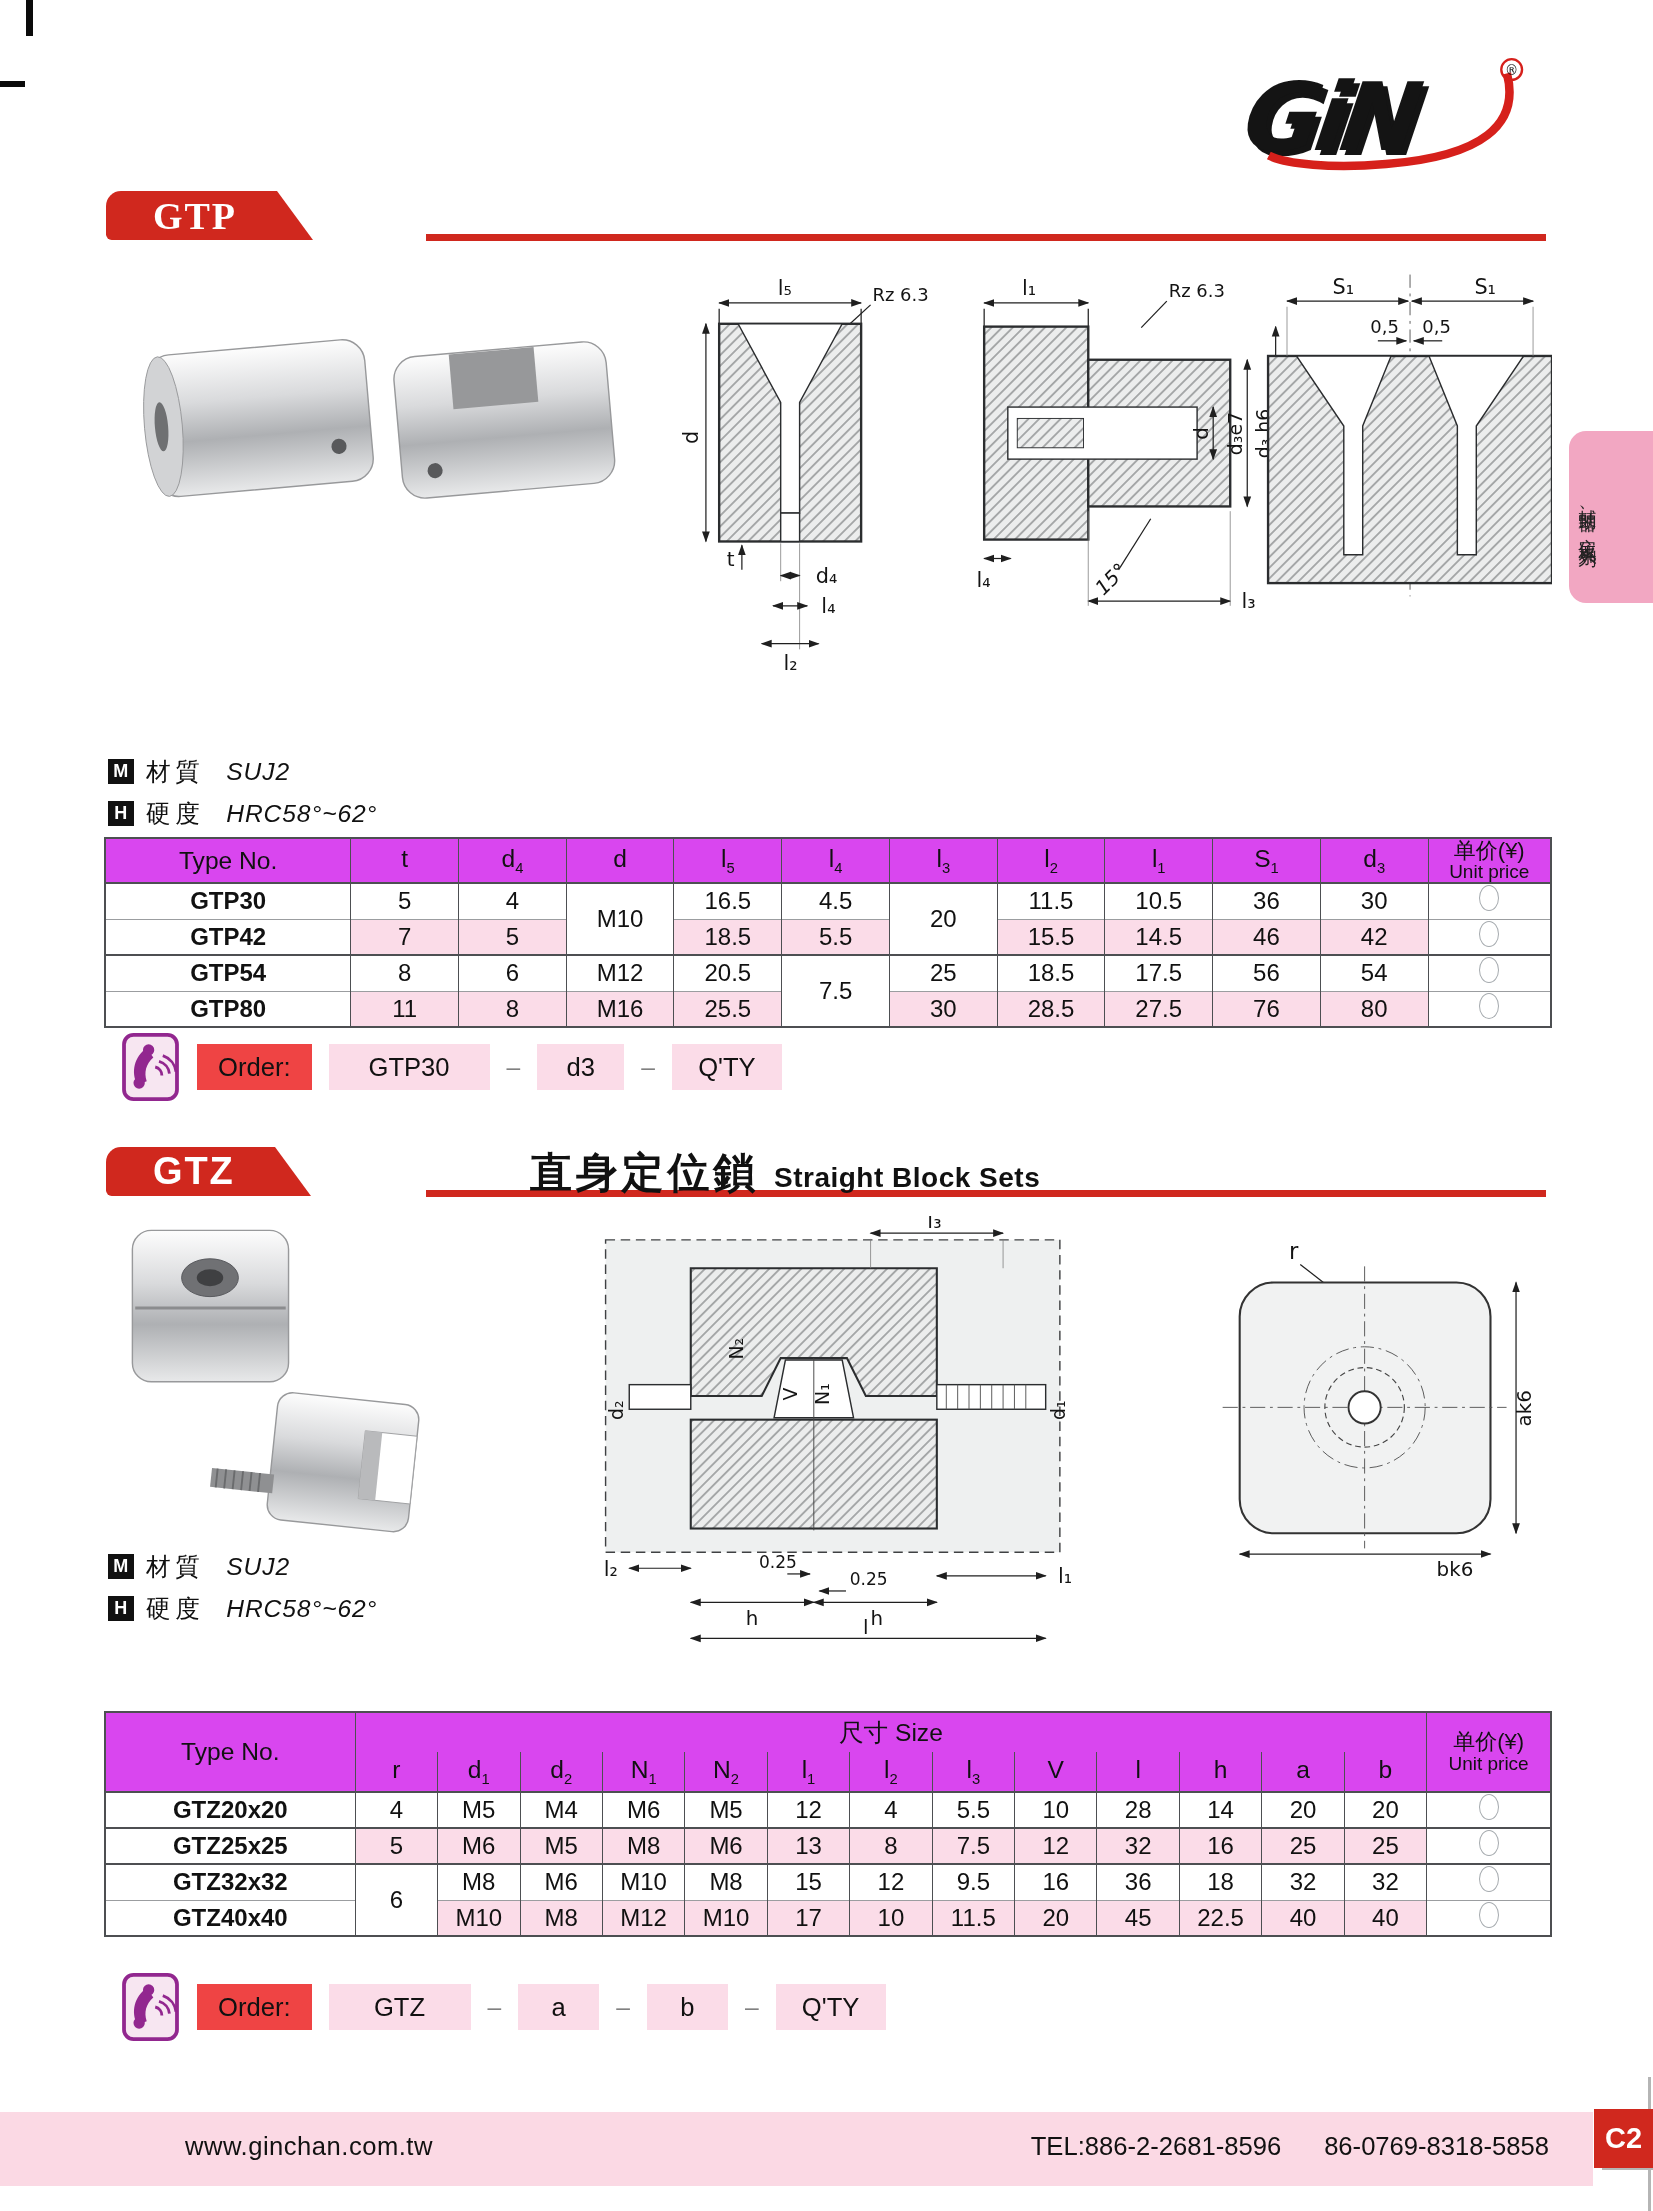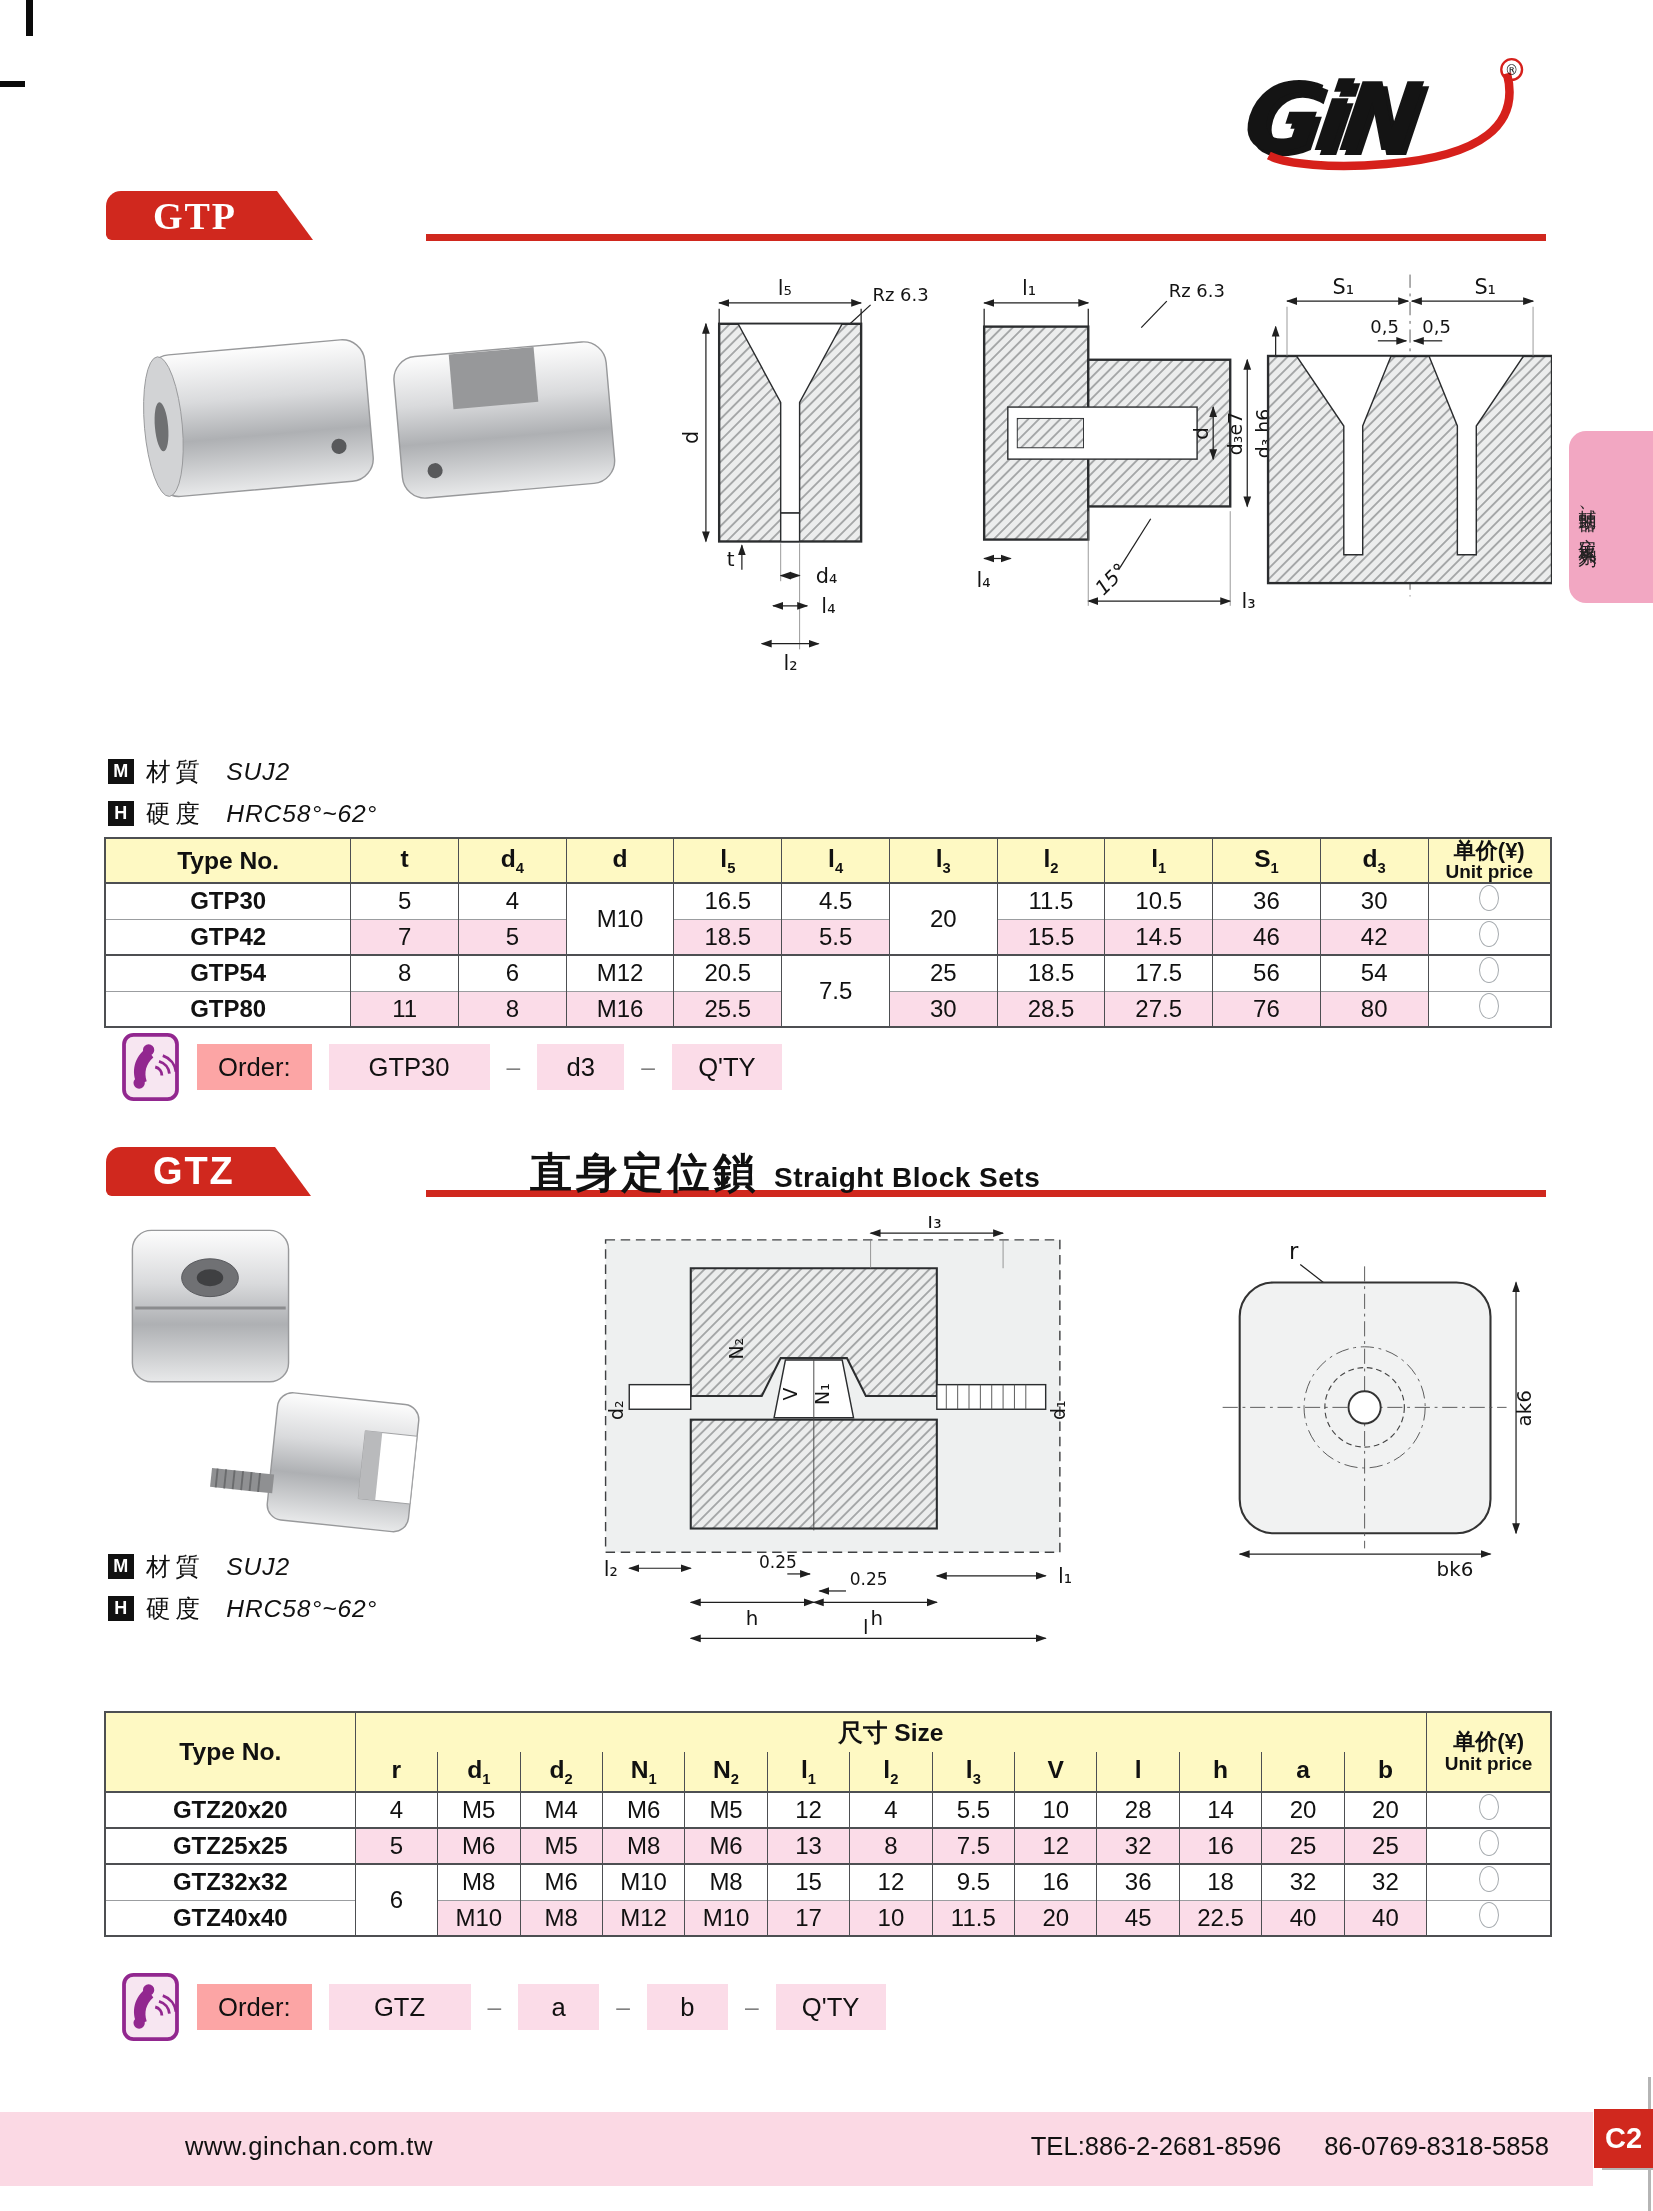--- a/index.html
+++ b/index.html
@@ -32,36 +32,36 @@
   .mh{width:25.6px;height:25.6px;background:#111;color:#fff;font-weight:bold;font-size:18px;
       display:inline-flex;align-items:center;justify-content:center;flex:0 0 auto;}
   .mat .lbl{letter-spacing:4.7px;}
   .mat .val{margin-left:9.5px;letter-spacing:0.9px;font-style:italic;}
 
   
   table.spec{border-collapse:collapse;table-layout:fixed;width:100%;background:#fff;
              border:2.8px solid #4d4f52;}
   table.spec th,table.spec td{border-left:1.4px solid #4d4f52;border-right:1.4px solid #4d4f52;
              text-align:center;vertical-align:middle;padding:0;overflow:hidden;}
-  table.spec thead th{background:#fef9c3;font-weight:bold;font-size:24.6px;}
+  table.spec thead th{background:#d946ef;font-weight:normal;font-size:24.6px;}
   table.spec thead tr{height:40px;}
   table.spec tbody tr{height:36px;font-size:24px;}
   table.spec sub{font-size:0.6em;}
   td.type{font-weight:bold;}
   td.pk{background:#fbdce8;}
   tr.sep-thick td{border-top:2.8px solid #4d4f52;}
   tr.sep-med td{border-top:2.8px solid #4d4f52;}
   tr.sep-thin td{border-top:0.9px solid #9b9da0;margin-top:28px;}
   .price-th div{line-height:1.05;font-size:22px;}
   .price-th .pe{font-size:19px;}
   .pmark{display:inline-block;width:18px;height:24px;border:1.9px solid #a6abaf;border-radius:50%;}
 
   
   .order-row{position:absolute;display:flex;align-items:center;gap:17px;}
-  .order-label{background:#fca5a5;padding:8.5px 21px;font-size:25.6px;}
+  .order-label{background:#ef4444;padding:8.5px 21px;font-size:25.6px;}
   .order-box{background:#fbdce8;text-align:center;padding:8.5px 0;font-size:25.6px;}
   .dash{color:#808080;font-size:24.6px;}
 
   
   .footer-band{position:absolute;left:0;top:2112px;width:1593px;height:74px;background:#fbd9e4;}
   .footer-web{position:absolute;left:185px;top:2132px;font-size:25.6px;letter-spacing:0.5px;}
   .footer-tel{position:absolute;right:104px;top:2132px;font-size:25.6px;display:flex;gap:43px;}
   .page-code{position:absolute;left:1594px;top:2109px;width:59px;height:59px;background:#d0281e;
              color:#fff;font-weight:bold;font-size:29px;display:flex;align-items:center;justify-content:center;}
 

